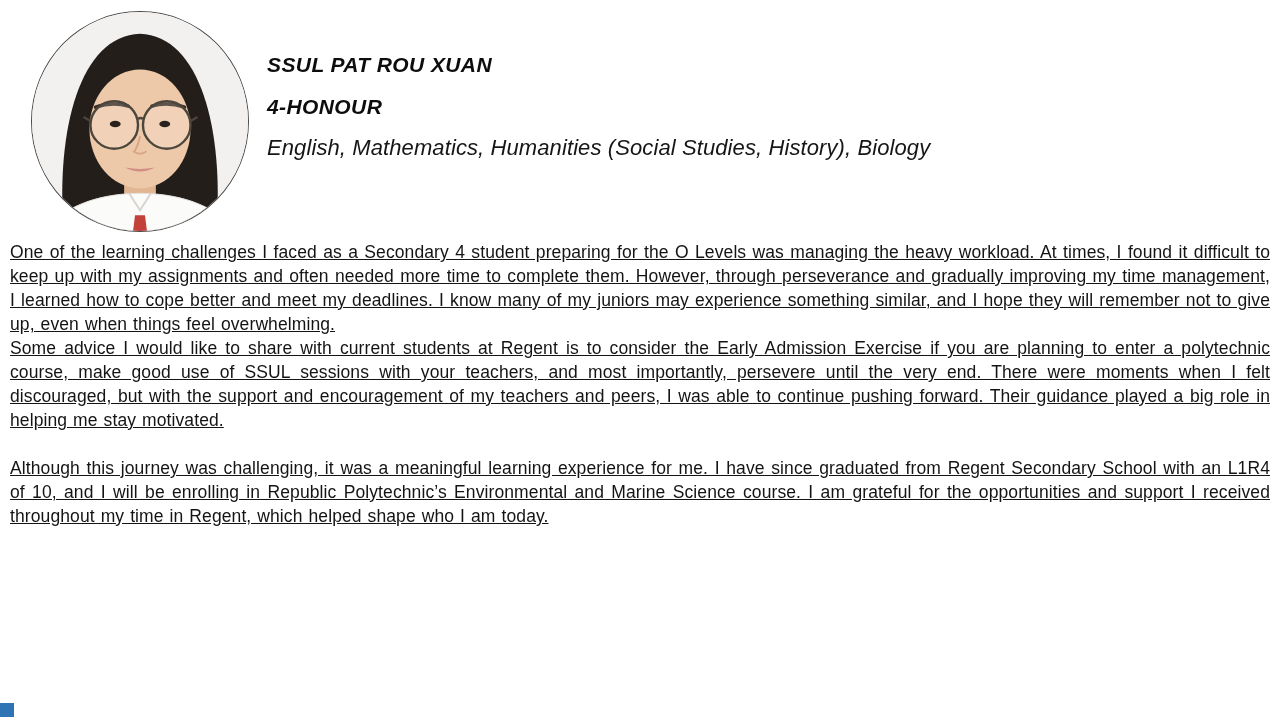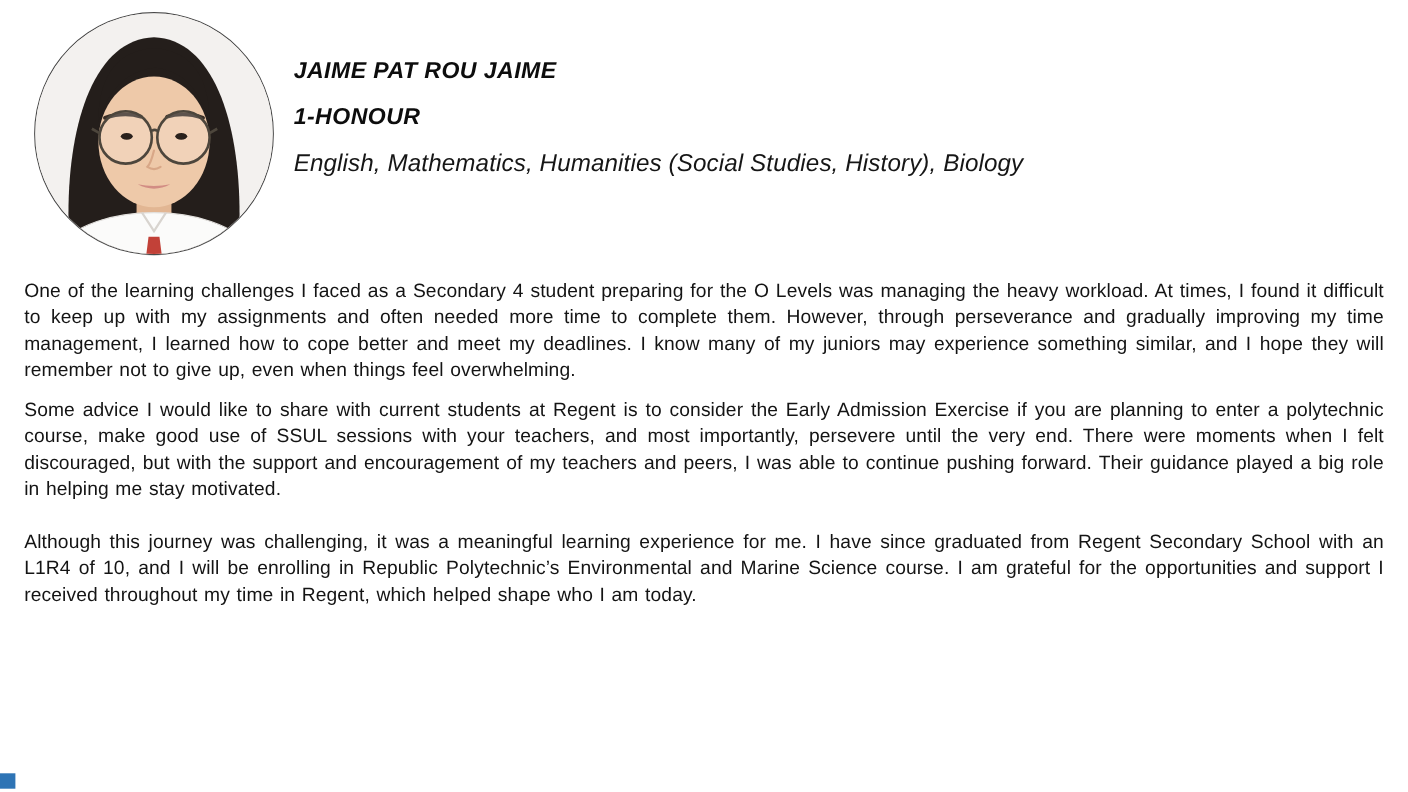--- a/index.html
+++ b/index.html
@@ -62,21 +62,21 @@
     left: 10px;
     top: 240px;
     width: 1260px;
     text-align: justify;
     font-size: 17.5px;
     line-height: 24px;
     letter-spacing: 0.1px;
     word-spacing: 1px;
     color: #141414;
   }
-  .testimonial p { margin: 12px; }
+  .testimonial p { margin: 0; text-decoration: underline; }
   .testimonial p.spaced { margin-top: 24px; }
   .corner-square {
     position: absolute;
     left: 0;
     bottom: 3px;
     width: 14px;
     height: 14px;
   }
 </style>
 </head>
@@ -114,22 +114,22 @@
     <path d="M 14 221 C 34 192, 76 183, 109 183 C 142 183, 184 192, 204 221 Z" fill="#fbfbfa" stroke="#e2e0dd" stroke-width="1"></path>
 
     <path d="M 98 183 L 109 200 L 120 183" fill="none" stroke="#d8d4cf" stroke-width="2"></path>
 
     <path d="M 70 214 L 82 221 L 66 221 Z" fill="#b5352f"></path>
     <path d="M 104 205 L 114 205 L 116 221 L 102 221 Z" fill="#c24138"></path>
     <path d="M 146 215 L 156 221 L 140 221 Z" fill="#b5352f"></path>
   </svg>
 </div>
 
-<div class="hdr hdr-name">JAIME PAT ROU JAIME</div>
-<div class="hdr hdr-class">1-HONOUR</div>
+<div class="hdr hdr-name">SSUL PAT ROU XUAN</div>
+<div class="hdr hdr-class">4-HONOUR</div>
 <div class="hdr hdr-subjects">English, Mathematics, Humanities (Social Studies, History), Biology</div>
 
 <div class="testimonial">
   <p>One of the learning challenges I faced as a Secondary 4 student preparing for the O Levels was managing the heavy workload. At times, I found it difficult to keep up with my assignments and often needed more time to complete them. However, through perseverance and gradually improving my time management, I learned how to cope better and meet my deadlines. I know many of my juniors may experience something similar, and I hope they will remember not to give up, even when things feel overwhelming.</p>
   <p>Some advice I would like to share with current students at Regent is to consider the Early Admission Exercise if you are planning to enter a polytechnic course, make good use of SSUL sessions with your teachers, and most importantly, persevere until the very end. There were moments when I felt discouraged, but with the support and encouragement of my teachers and peers, I was able to continue pushing forward. Their guidance played a big role in helping me stay motivated.</p>
   <p class="spaced">Although this journey was challenging, it was a meaningful learning experience for me. I have since graduated from Regent Secondary School with an L1R4 of 10, and I will be enrolling in Republic Polytechnic’s Environmental and Marine Science course. I am grateful for the opportunities and support I received throughout my time in Regent, which helped shape who I am today.</p>
 </div>
 
 <div class="corner-square" style="background: rgb(46, 116, 181);"></div>
 

